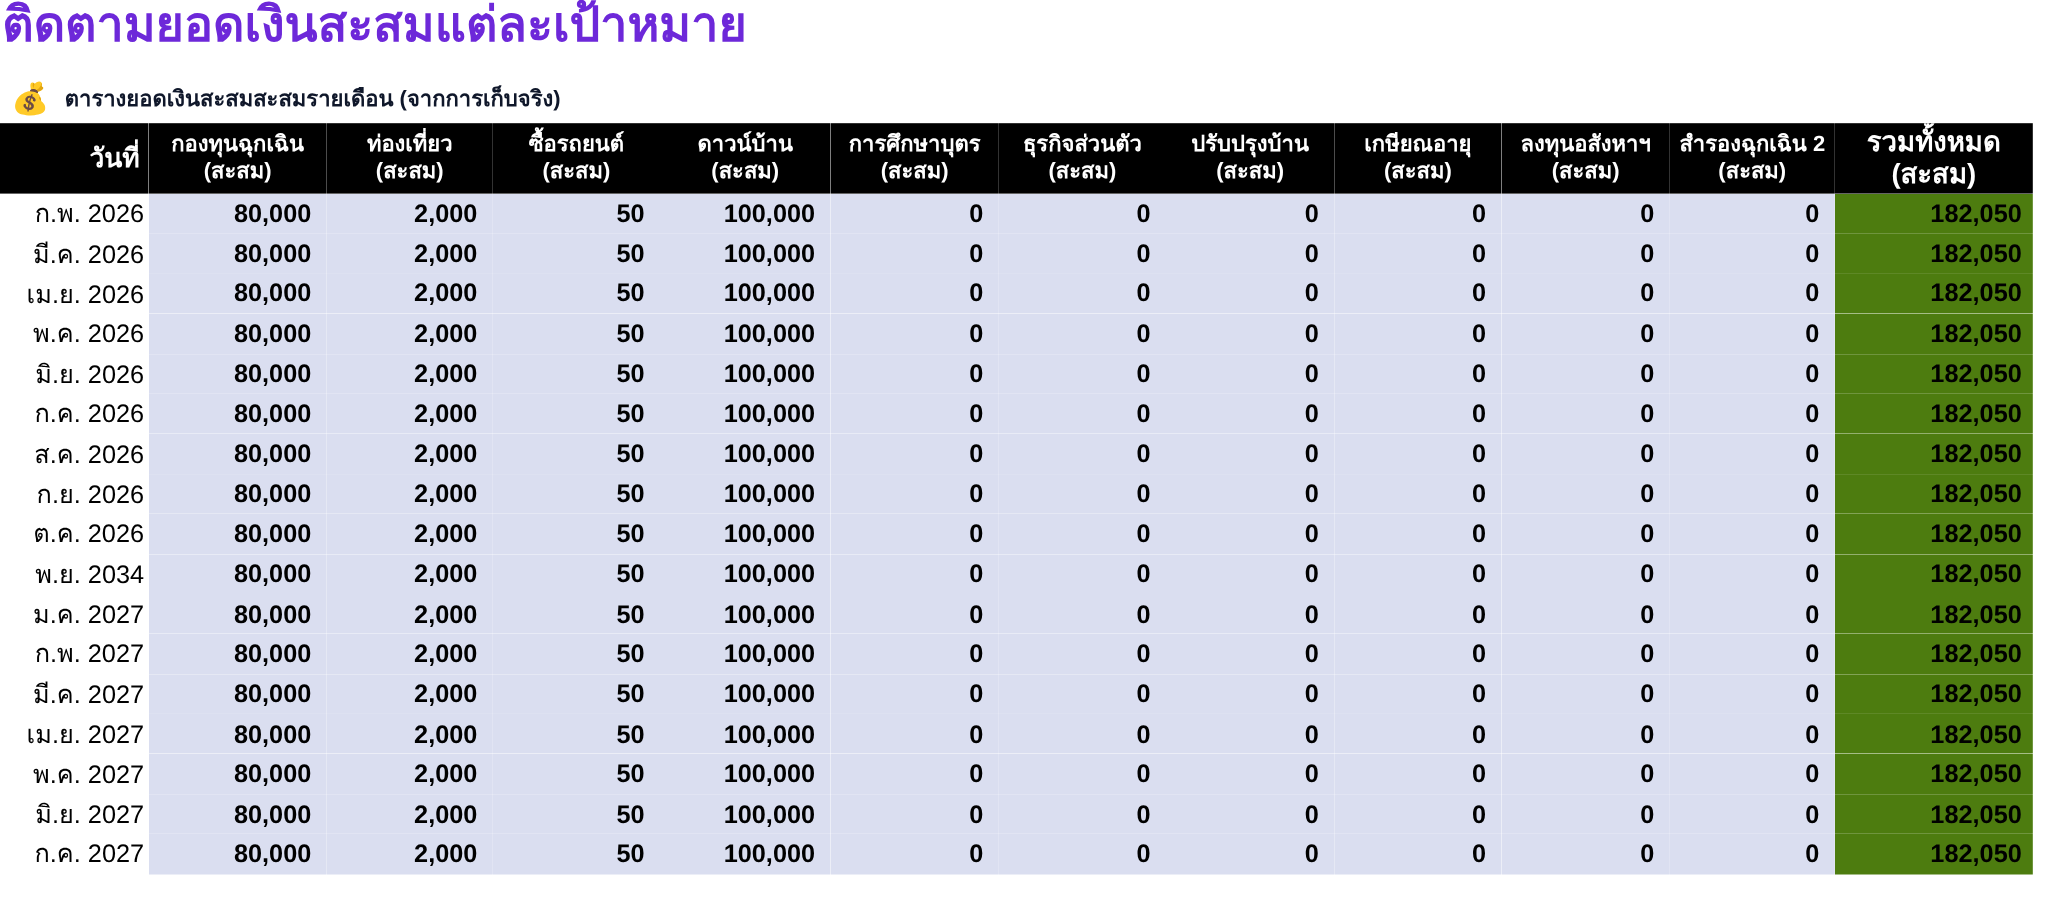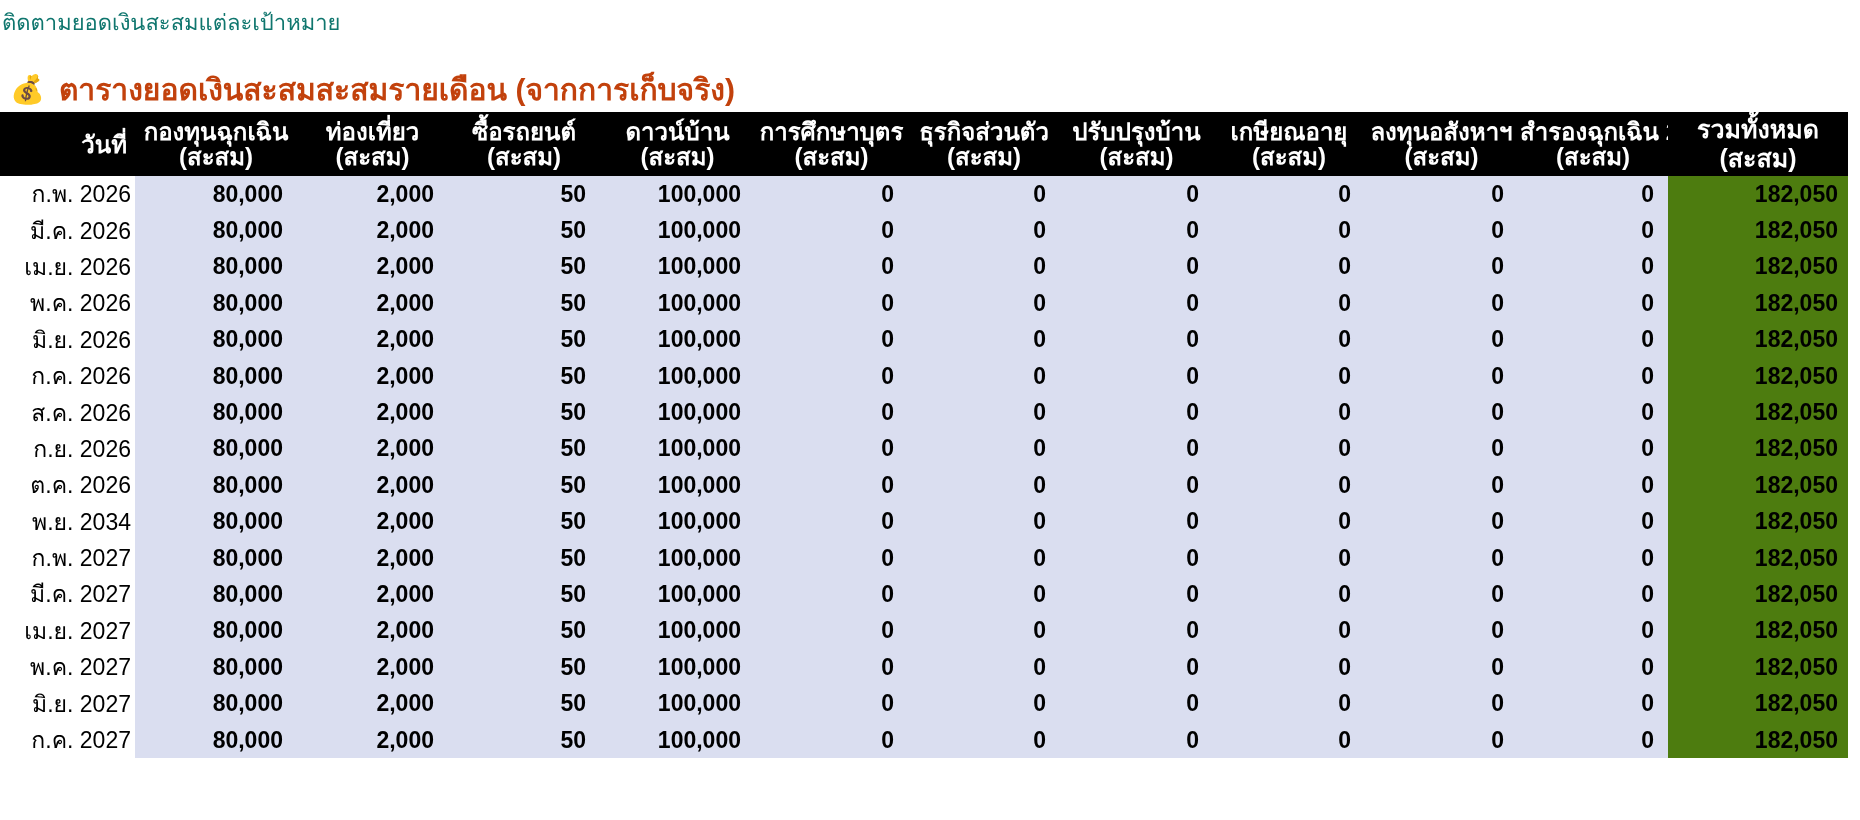--- a/index.html
+++ b/index.html
@@ -7,60 +7,60 @@
     width: 1860px; height: 820px;
     overflow: hidden;
     background: #ffffff;
     font-family: "Liberation Sans", "DejaVu Sans", sans-serif;
     color: #000000;
   }
   .page { width: 1860px; height: 820px; overflow: hidden; }
 
   .page-title {
     margin: 2px 0 0 2px;
-    font-size: 22px;
-    font-weight: 400;
-    color: #0f766e;
+    font-size: 44px;
+    font-weight: 700;
+    color: #6d28d9;
     line-height: 42px;
     height: 42px;
     white-space: nowrap;
   }
   .section-head {
     margin: 28px 0 0 10px;
     height: 36px;
     display: flex;
     align-items: center;
     gap: 14px;
     white-space: nowrap;
   }
   .section-icon { font-size: 28px; line-height: 36px; }
   .section-title {
-    font-size: 30px;
+    font-size: 20px;
     font-weight: 700;
-    color: #c2410c;
+    color: #0f172a;
     line-height: 36px;
   }
 
   table.savings {
     margin-top: 4px;
     border-collapse: collapse;
     table-layout: fixed;
     width: 1848px;
   }
   table.savings th, table.savings td {
     overflow: hidden;
     white-space: nowrap;
     vertical-align: middle;
   }
   thead tr { height: 64px; }
   thead th {
     background: #000000;
     color: #ffffff;
     font-weight: 700;
-    font-size: 24px;
+    font-size: 20px;
     line-height: 25px;
     text-align: center;
     padding: 0 2px;
   }
   thead th.date-th { text-align: right; padding-right: 8px; font-size: 24px; }
   thead th.total-th { font-size: 25px; line-height: 29px; margin-top: 48px; }
   thead th .l1, thead th .l2 { display: block; }
 
   tbody tr { height: 36.4px; }
   tbody td {
@@ -295,20 +295,34 @@
           <td class="value-cell">100,000</td>
           <td class="value-cell">0</td>
           <td class="value-cell">0</td>
           <td class="value-cell">0</td>
           <td class="value-cell">0</td>
           <td class="value-cell">0</td>
           <td class="value-cell">0</td>
           <td class="total-cell">182,050</td>
         </tr>
         <tr>
+          <td class="date-cell">ม.ค. 2027</td>
+          <td class="value-cell">80,000</td>
+          <td class="value-cell">2,000</td>
+          <td class="value-cell">50</td>
+          <td class="value-cell">100,000</td>
+          <td class="value-cell">0</td>
+          <td class="value-cell">0</td>
+          <td class="value-cell">0</td>
+          <td class="value-cell">0</td>
+          <td class="value-cell">0</td>
+          <td class="value-cell">0</td>
+          <td class="total-cell">182,050</td>
+        </tr>
+        <tr>
           <td class="date-cell">ก.พ. 2027</td>
           <td class="value-cell">80,000</td>
           <td class="value-cell">2,000</td>
           <td class="value-cell">50</td>
           <td class="value-cell">100,000</td>
           <td class="value-cell">0</td>
           <td class="value-cell">0</td>
           <td class="value-cell">0</td>
           <td class="value-cell">0</td>
           <td class="value-cell">0</td>

